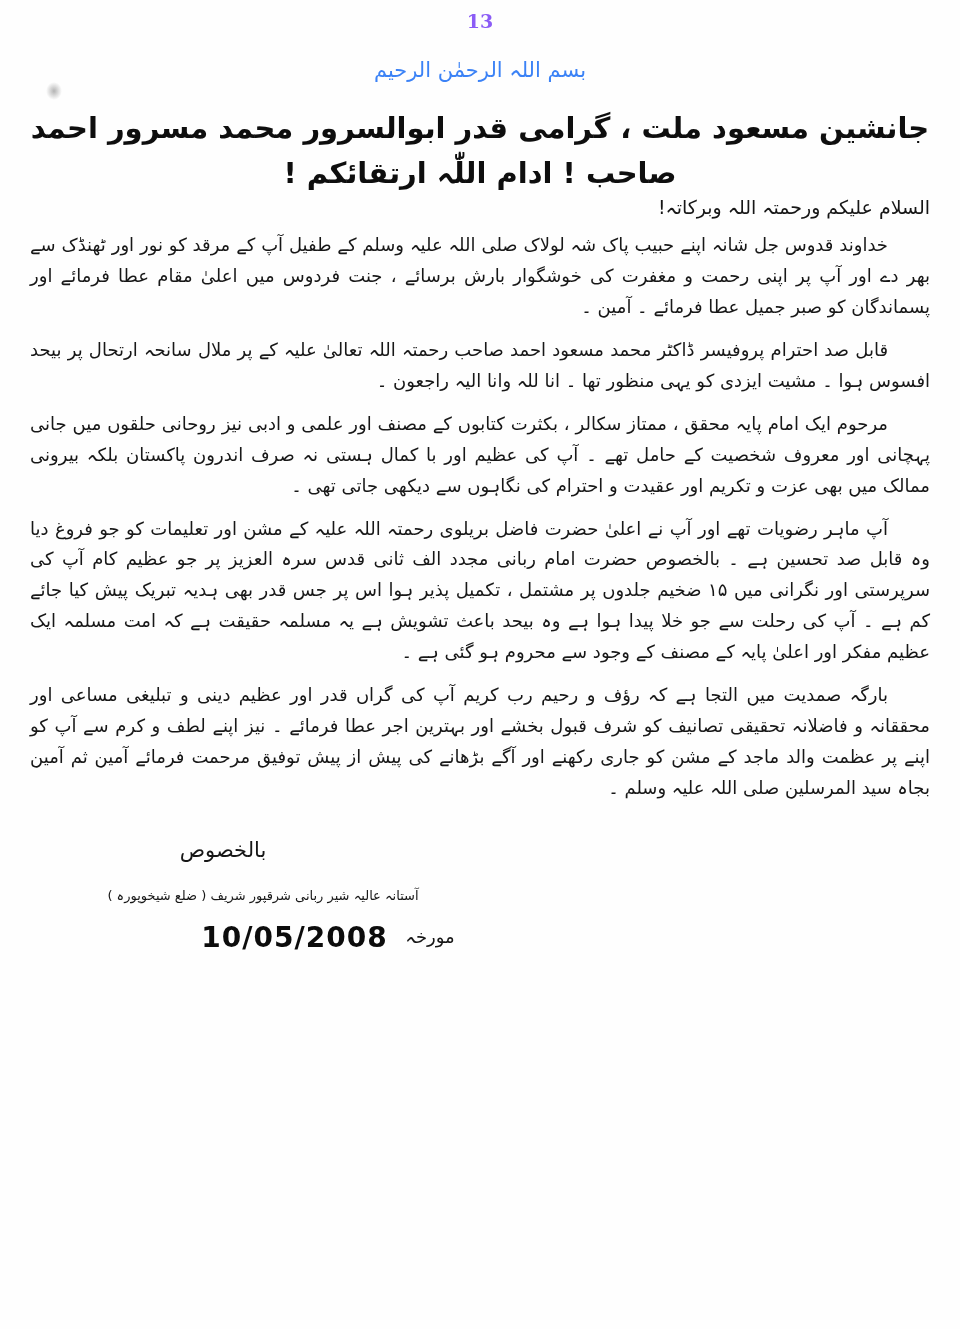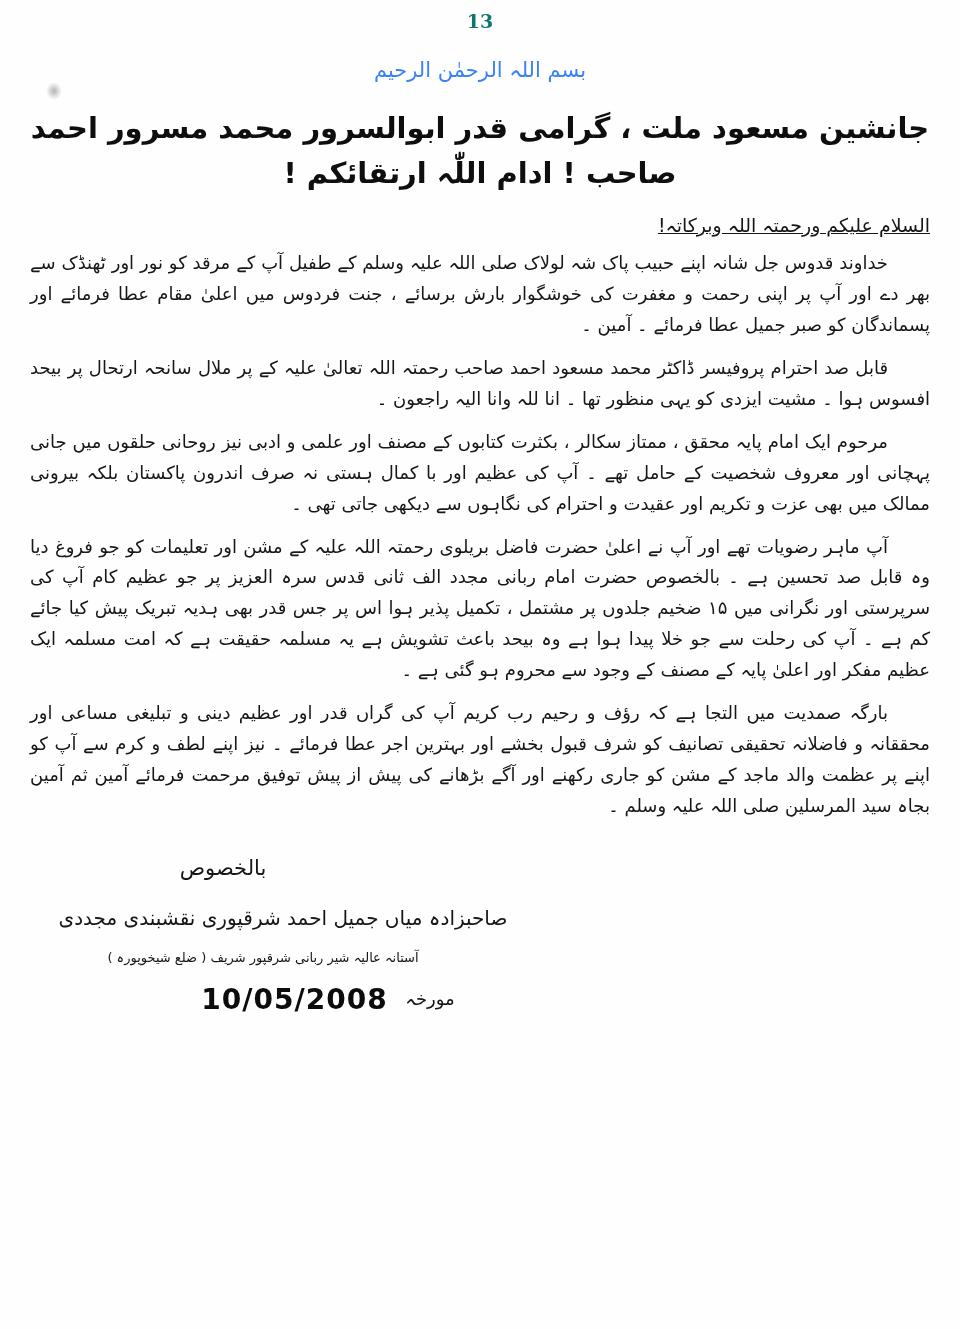--- a/index.html
+++ b/index.html
@@ -17,21 +17,21 @@
     direction: rtl;
     padding: 8px 30px 6px 30px;
     overflow: hidden;
   }
   .page-number {
     direction: ltr;
     text-align: center;
     font-family: "DejaVu Serif", "Liberation Serif", serif;
     font-weight: bold;
     font-size: 19px;
-    color: #0f766e;
+    color: #8b5cf6;
     margin-top: 2px;
   }
   .artifact {
     position: absolute;
     left: 46px;
     top: 82px;
     width: 16px;
     height: 18px;
     background: radial-gradient(ellipse at center, rgba(40,40,40,0.35) 0%, rgba(40,40,40,0.12) 45%, transparent 70%);
     filter: blur(0.6px);
@@ -46,22 +46,20 @@
     text-align: center;
     font-weight: bold;
     font-size: 29px;
     line-height: 1.55;
     margin-top: 24px;
     color: #0e0e0e;
   }
   .salutation {
     text-align: right;
     font-size: 19px;
-    margin-top: 18px;
-    text-decoration: underline;
   }
   .body-text { margin-top: 4px; }
   .body-text p {
     font-size: 18px;
     line-height: 1.72;
     text-align: justify;
     text-indent: 42px;
     margin-top: 12px;
     color: #171717;
   }
@@ -120,21 +118,20 @@
   <div class="body-text">
     <p>خداوند قدوس جل شانہ اپنے حبیب پاک شہ لولاک صلی اللہ علیہ وسلم کے طفیل آپ کے مرقد کو نور اور ٹھنڈک سے بھر دے اور آپ پر اپنی رحمت و مغفرت کی خوشگوار بارش برسائے ، جنت فردوس میں اعلیٰ مقام عطا فرمائے اور پسماندگان کو صبر جمیل عطا فرمائے ۔ آمین ۔</p>
     <p>قابل صد احترام پروفیسر ڈاکٹر محمد مسعود احمد صاحب رحمتہ اللہ تعالیٰ علیہ کے پر ملال سانحہ ارتحال پر بیحد افسوس ہوا ۔ مشیت ایزدی کو یہی منظور تھا ۔ انا للہ وانا الیہ راجعون ۔</p>
     <p>مرحوم ایک امام پایہ محقق ، ممتاز سکالر ، بکثرت کتابوں کے مصنف اور علمی و ادبی نیز روحانی حلقوں میں جانی پہچانی اور معروف شخصیت کے حامل تھے ۔ آپ کی عظیم اور با کمال ہستی نہ صرف اندرون پاکستان بلکہ بیرونی ممالک میں بھی عزت و تکریم اور عقیدت و احترام کی نگاہوں سے دیکھی جاتی تھی ۔</p>
     <p>آپ ماہر رضویات تھے اور آپ نے اعلیٰ حضرت فاضل بریلوی رحمتہ اللہ علیہ کے مشن اور تعلیمات کو جو فروغ دیا وہ قابل صد تحسین ہے ۔ بالخصوص حضرت امام ربانی مجدد الف ثانی قدس سرہ العزیز پر جو عظیم کام آپ کی سرپرستی اور نگرانی میں ۱۵ ضخیم جلدوں پر مشتمل ، تکمیل پذیر ہوا اس پر جس قدر بھی ہدیہ تبریک پیش کیا جائے کم ہے ۔ آپ کی رحلت سے جو خلا پیدا ہوا ہے وہ بیحد باعث تشویش ہے یہ مسلمہ حقیقت ہے کہ امت مسلمہ ایک عظیم مفکر اور اعلیٰ پایہ کے مصنف کے وجود سے محروم ہو گئی ہے ۔</p>
     <p>بارگہ صمدیت میں التجا ہے کہ رؤف و رحیم رب کریم آپ کی گراں قدر اور عظیم دینی و تبلیغی مساعی اور محققانہ و فاضلانہ تحقیقی تصانیف کو شرف قبول بخشے اور بہترین اجر عطا فرمائے ۔ نیز اپنے لطف و کرم سے آپ کو اپنے پر عظمت والد ماجد کے مشن کو جاری رکھنے اور آگے بڑھانے کی پیش از پیش توفیق مرحمت فرمائے آمین ثم آمین بجاہ سید المرسلین صلی اللہ علیہ وسلم ۔</p>
   </div>
 
   <div class="closing">
     <div class="valediction">بالخصوص</div>
-    <div class="sig-name">صاحبزادہ میاں جمیل احمد شرقپوری نقشبندی مجددی</div>
     <div class="sig-address">آستانہ عالیہ شیر ربانی شرقپور شریف ( ضلع شیخوپورہ )</div>
     <div class="date-line">
       <span class="label">مورخہ</span>
       <span class="date-value">10/05/2008</span>
     </div>
   </div>
 
 </div>
 
 </body></html>

